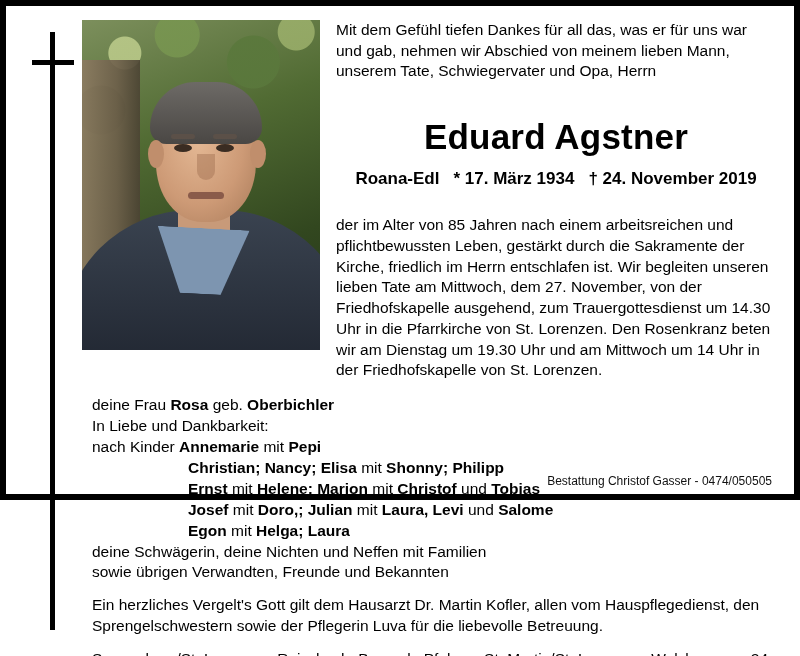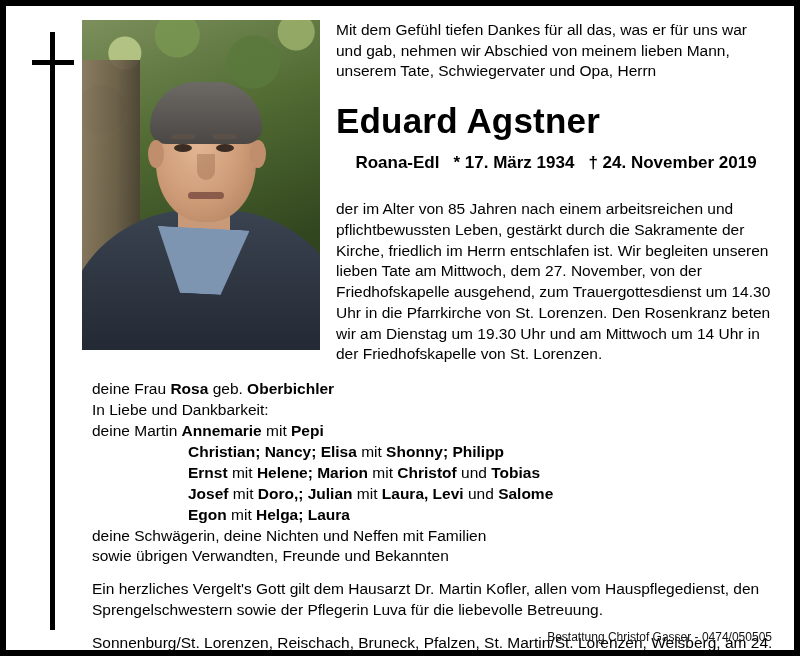--- a/index.html
+++ b/index.html
@@ -10,21 +10,21 @@
   body {
     width: 800px;
     height: 656px;
     font-family: "Liberation Sans", sans-serif;
     color: #000000;
     overflow: hidden;
   }
   .obituary {
     position: relative;
     width: 800px;
-    height: 656px;
+    height: 500px;
     box-sizing: border-box;
     border: 6px solid #000000;
     background: #ffffff;
     padding: 14px 18px 8px 18px;
   }
   
   .cross {
     position: absolute;
     left: 26px;
     top: 26px;
@@ -180,24 +180,24 @@
     border-radius: 4px;
     background: #8a5b4a;
   }
   .intro {
     flex: 1 1 auto;
     padding-left: 16px;
     font-size: 15.5px;
     line-height: 1.33;
   }
   .name {
-    text-align: left;
+    text-align: center;
     font-size: 35px;
     font-weight: bold;
-    margin: 16px 0 8px 0;
+    margin: 32px 0 8px 0;
     letter-spacing: 0.2px;
   }
   .dates {
     text-align: center;
     font-weight: bold;
     font-size: 17px;
     margin-bottom: 24px;
   }
   .dates .sep { display: inline-block; width: 14px; }
   .body-text {
@@ -275,21 +275,21 @@
   </div>
 
   <div class="lower">
     <div class="line">
       <span>deine Frau </span><span class="b">Rosa</span><span> geb. </span><span class="b">Oberbichler</span>
     </div>
 
     <div class="line">In Liebe und Dankbarkeit:</div>
 
     <div class="line">
-      <span>deine Martin </span><span class="b">Annemarie</span><span> mit </span><span class="b">Pepi</span>
+      <span>nach Kinder </span><span class="b">Annemarie</span><span> mit </span><span class="b">Pepi</span>
     </div>
 
     <div class="line indent">
       <span class="b">Christian; Nancy; Elisa</span><span> mit </span><span class="b">Shonny; Philipp</span>
     </div>
 
     <div class="line indent">
       <span class="b">Ernst</span><span> mit </span><span class="b">Helene; Marion</span><span> mit </span><span class="b">Christof</span><span> und </span><span class="b">Tobias</span>
     </div>
 

